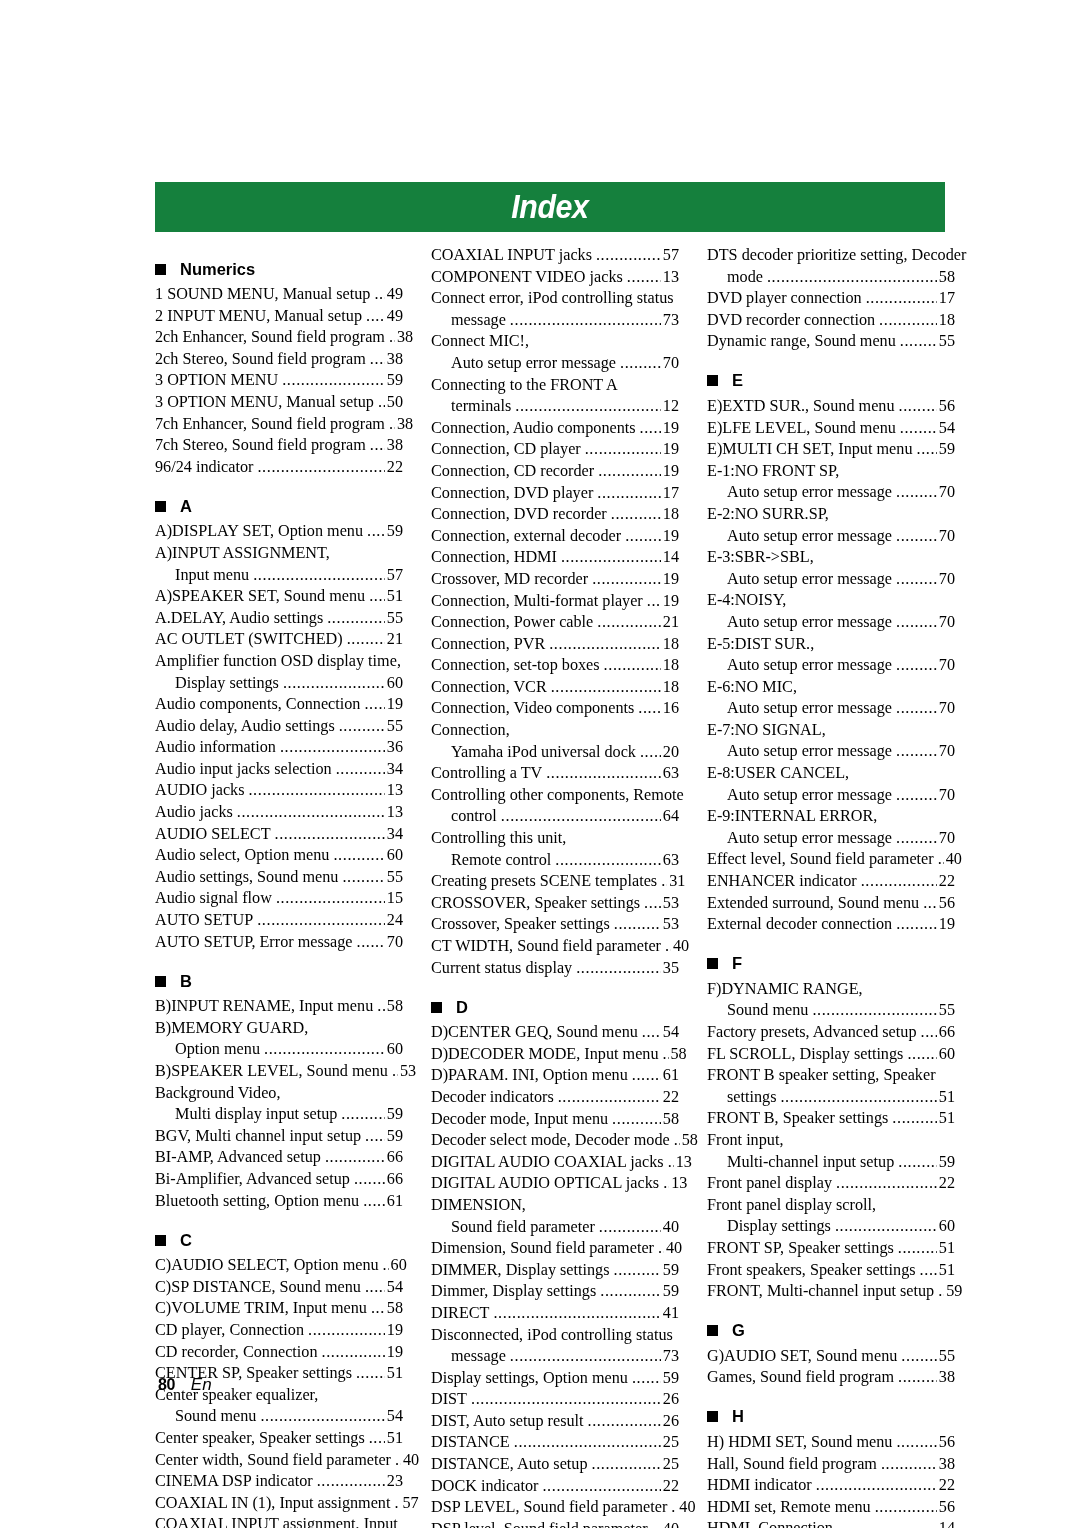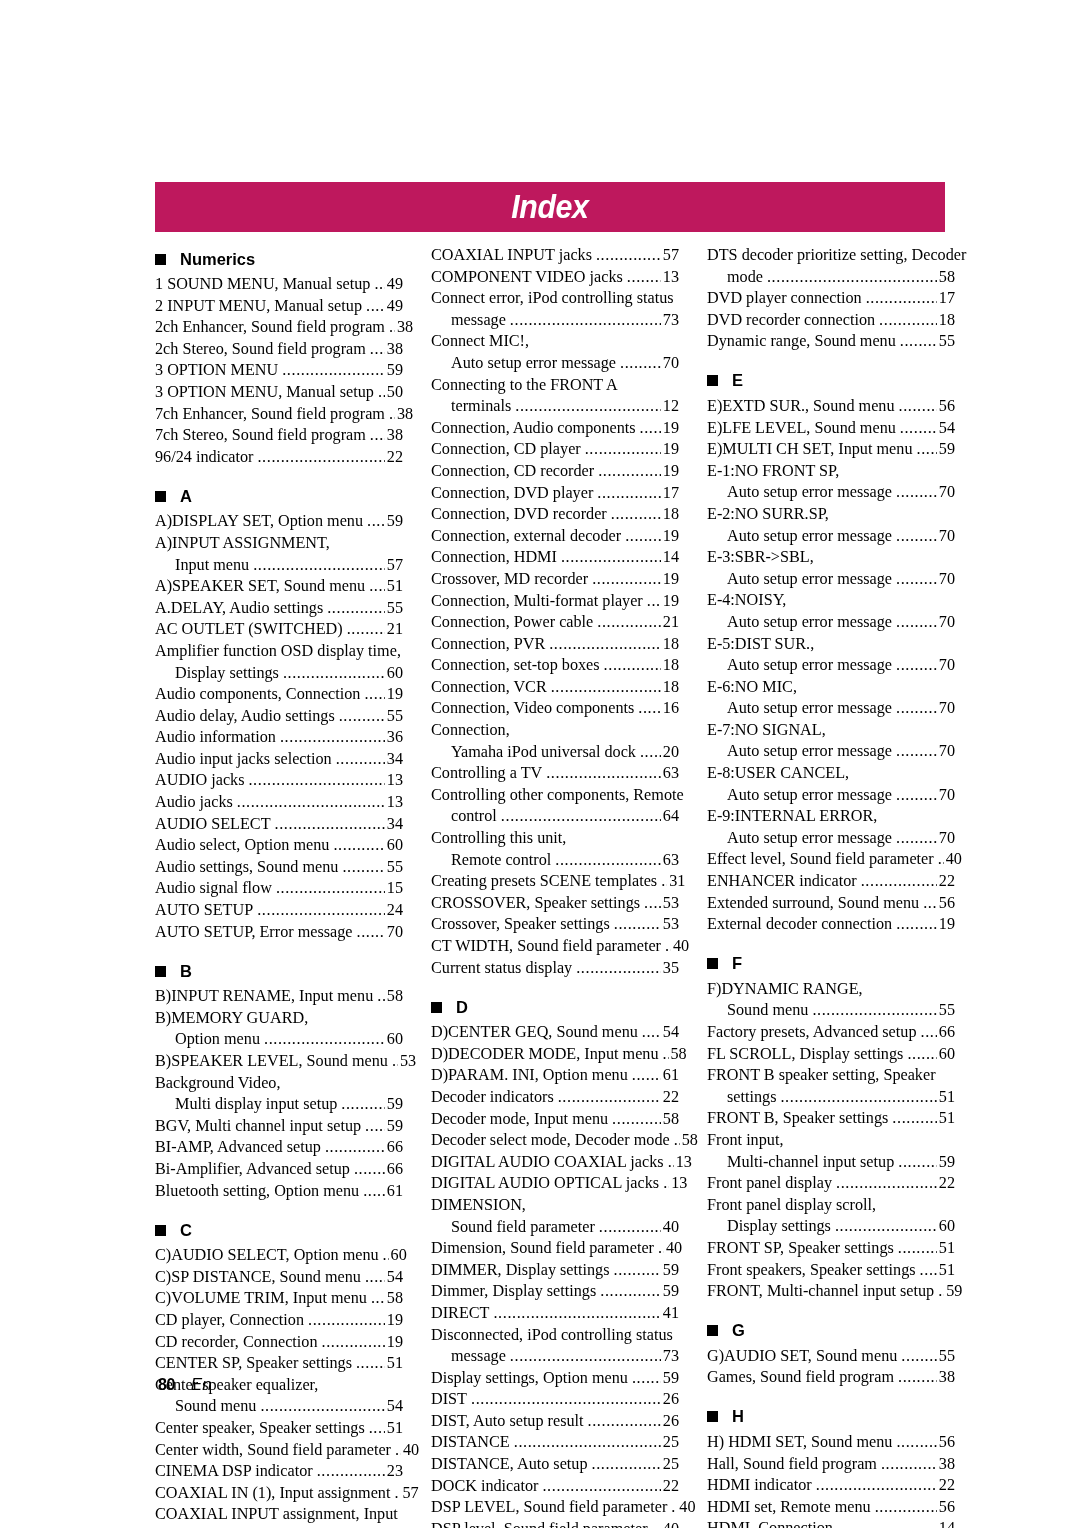--- a/index.html
+++ b/index.html
@@ -23,21 +23,21 @@
     height: 1528px;
   }
 
   
   .header-bar {
     position: absolute;
     left: 155px;
     top: 182px;
     width: 790px;
     height: 50px;
-    background: #be185d;
+    background: #15803d;
     display: flex;
     align-items: center;
     justify-content: center;
   }
   .header-title {
     font-family: "Liberation Sans", sans-serif;
     font-weight: bold;
     font-style: italic;
     font-size: 33px;
     color: #ffffff;
@@ -64,21 +64,21 @@
   .group-head {
     display: flex;
     align-items: center;
     font-family: "Liberation Sans", sans-serif;
     font-weight: bold;
     font-size: 16.5px;
     margin-top: 18px;
     margin-bottom: 5px;
     height: 20px;
   }
-  .group-head.first { margin-top: 4px; }
+  .group-head.first { margin-top: 14px; }
   .bullet-square {
     width: 11px;
     height: 11px;
     background: #000000;
     display: inline-block;
     margin-right: 14px;
     flex: none;
   }
 
   

